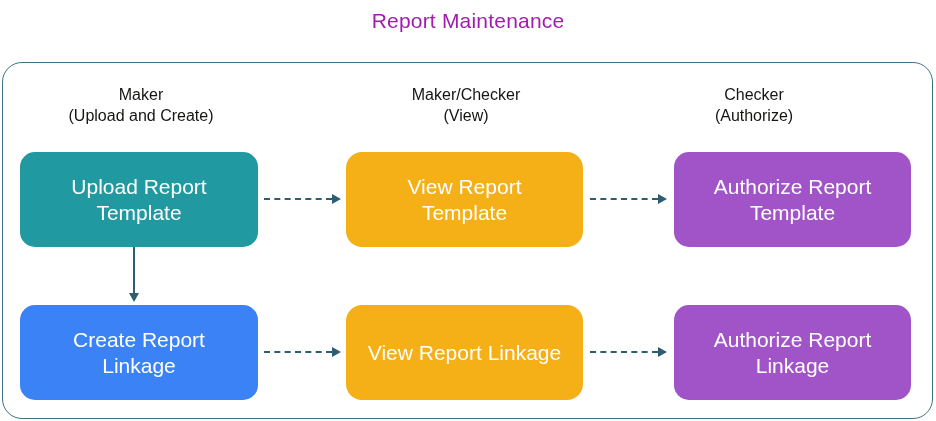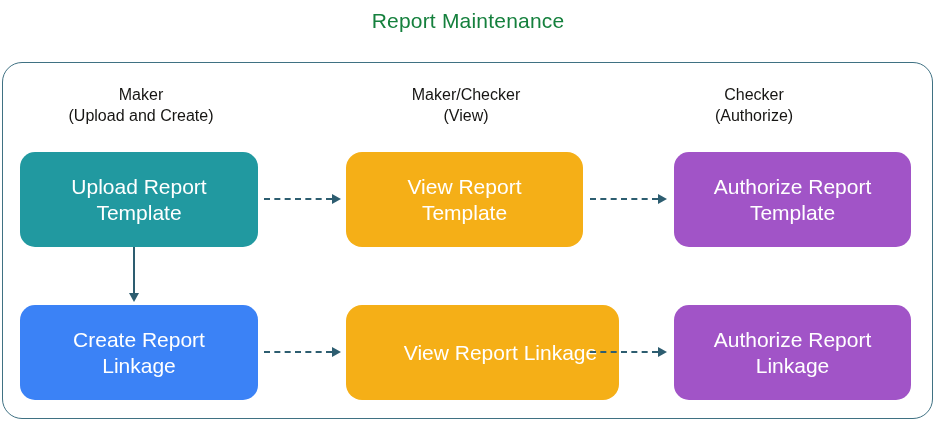--- a/index.html
+++ b/index.html
@@ -6,21 +6,21 @@
   .stage{
     position:relative;
     width:936px;height:421px;
     background:#ffffff;
     font-family:"Liberation Sans", sans-serif;
     overflow:hidden;
   }
   .page-title{
     position:absolute;left:0;top:9px;width:936px;
     text-align:center;
-    font-size:21px;color:#15803d;
+    font-size:21px;color:#a21caf;
     letter-spacing:0.2px;
   }
   .flow-container{
     position:absolute;left:2px;top:62px;
     width:929px;height:355px;
     border:1px solid #3f7183;
     border-radius:20px;
     background:#ffffff;
   }
   .col-header{
@@ -105,21 +105,21 @@
   </div>
 
   <div class="node r1 c1" style="background-color: rgb(33, 153, 160);">Upload Report
 Template</div>
   <div class="node r1 c2" style="background-color: rgb(245, 175, 23);">View Report
 Template</div>
   <div class="node r1 c3" style="background-color: rgb(161, 84, 199);">Authorize Report
 Template</div>
   <div class="node r2 c1" style="background-color: #3b82f6;">Create Report
 Linkage</div>
-  <div class="node r2 c2" style="background-color: rgb(245, 175, 23); padding-left: 36px;">View Report Linkage</div>
+  <div class="node r2 c2" style="background-color: rgb(245, 175, 23);">View Report Linkage</div>
   <div class="node r2 c3" style="background-color: rgb(161, 84, 199);">Authorize Report
 Linkage</div>
 
   <div class="harrow ha-r1 ha-a"></div>
   <div class="harrow ha-r1 ha-b"></div>
   <div class="harrow ha-r2 ha-a"></div>
   <div class="harrow ha-r2 ha-b"></div>
   <div class="varrow"></div>
 
 </div>

